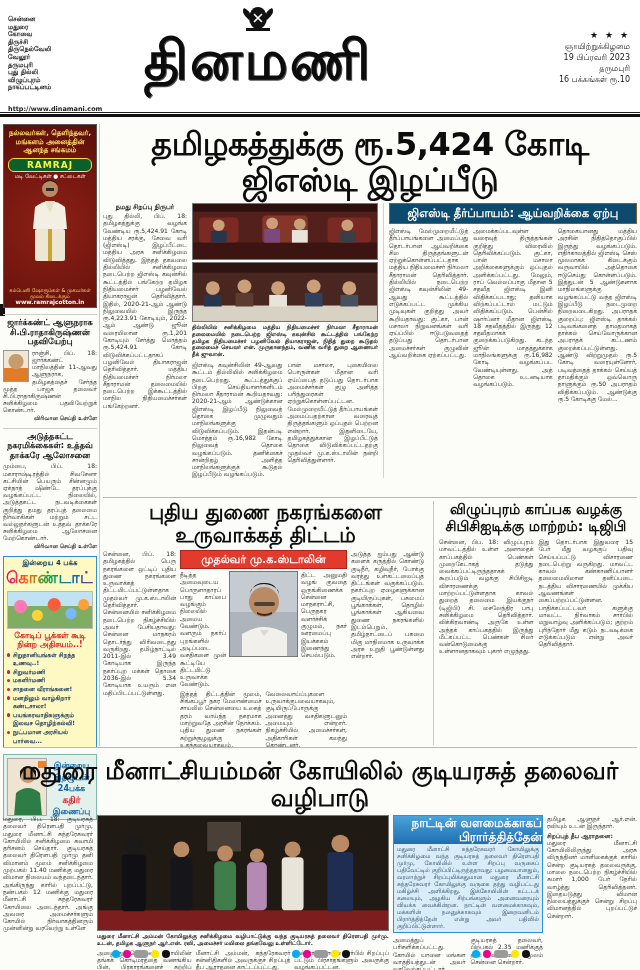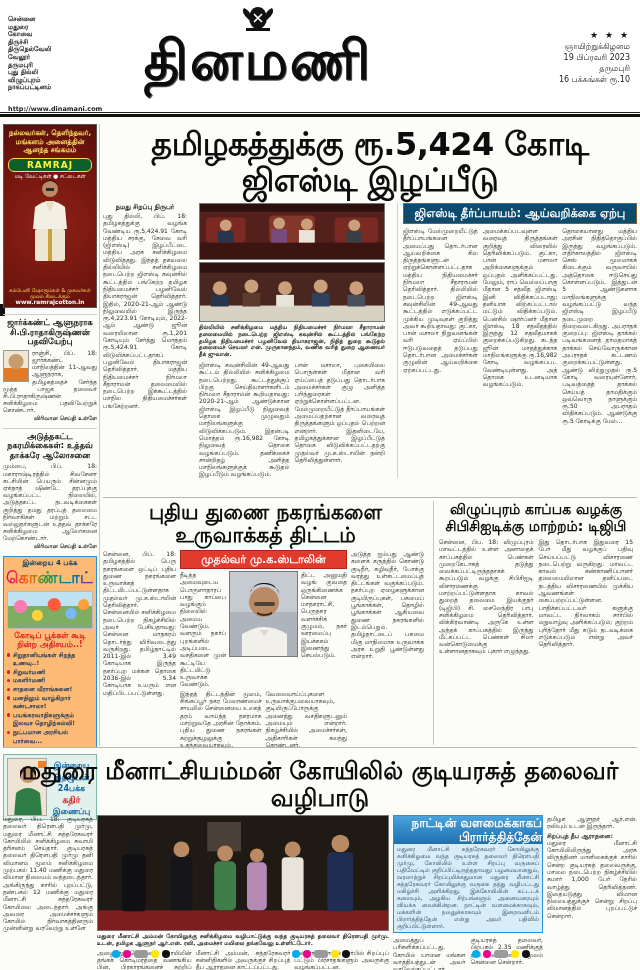--- a/index.html
+++ b/index.html
@@ -27,42 +27,42 @@
   .ad .brandbar{margin:3px 4px 0 4px;background:#0b5f2a;border:1px solid #ffd84d;border-radius:6px;font-size:9px;font-weight:900;color:#fff33a;letter-spacing:1px;line-height:12px}
   .ad .prod{font-size:5.5px;color:#ffffff;margin-top:1px}
   .ad .man{position:absolute;left:17px;top:52px}
   .ad .foot{position:absolute;left:0;bottom:2px;width:100%;font-size:5px;line-height:6px;color:#ffe066}
   .ad .site2{font-size:5.8px;color:#fff;font-weight:bold}
   .rail-story{margin-top:6px;border-top:1px solid #cfcfc9;padding-top:3px}
   .rail-h{font-size:8.2px;line-height:9.6px;font-weight:bold;text-align:center;color:#111}
   .rail-body{margin-top:2px;font-size:6px;line-height:7.2px;text-align:justify;color:#2b2b2b}
   .mug{float:left;width:26px;height:32px;margin:1px 3px 1px 0;border:1px solid #999}
   .more-line{text-align:right;font-size:5.5px;font-weight:bold;color:#333;margin-top:1px}
-  .kondattam{margin-top:6px;border:1px solid #2d8fd5;background:#fdba74;padding:2px;text-align:center}
+  .kondattam{margin-top:6px;border:1px solid #2d8fd5;background:#fef9c3;padding:2px;text-align:center}
   .kondattam .kick{font-size:7px;font-weight:bold;color:#0a3d62}
   .kondattam .ktitle{font-size:16px;font-weight:900;letter-spacing:.5px;background:linear-gradient(90deg,#e6007e,#ff6a00,#0aa64b,#0072bc,#7b2d8b);-webkit-background-clip:text;background-clip:text;color:transparent}
   .kondattam .kimg{height:38px;margin:2px 1px;border:1px solid #bbb;background:
      radial-gradient(circle at 15% 40%, #ff7ab0 0 6px, transparent 7px),
      radial-gradient(circle at 35% 65%, #ffd23a 0 5px, transparent 6px),
      radial-gradient(circle at 55% 35%, #ff5a3c 0 6px, transparent 7px),
      radial-gradient(circle at 75% 60%, #7ab7ff 0 5px, transparent 6px),
      radial-gradient(circle at 90% 35%, #ffa03a 0 5px, transparent 6px),
      linear-gradient(180deg,#bfe3f2 0 40%, #7fae62 40% 100%)}
   .kondattam .feat{font-size:8px;line-height:9px;font-weight:900;color:#d81f26}
   .kbullets{text-align:left;margin-top:2px}
   .kbullets div{font-size:6px;line-height:8.6px;font-weight:bold;color:#15365c;padding-left:7px;position:relative}
   .kbullets div::before{content:"";position:absolute;left:1px;top:2.6px;width:3.4px;height:3.4px;border-radius:50%;background:#d81f26}
   .kathir{margin-top:6px;border:1px solid #7fb8a8;background:#e3f1ec;padding:3px;display:flex;gap:3px;height:66px}
   .kathir .kgirl{width:40px;height:58px;border:1px solid #aaa;position:relative;overflow:hidden}
   .kathir .ktext{font-size:8px;line-height:11.5px;font-weight:bold;color:#0a62a8;text-align:center;flex:1;padding-top:2px}
   .kathir .ktext .red{color:#d81f26;font-size:9px}
   
   .main-area{position:absolute;left:103px;top:126px;width:534px}
   .main-headline{font-size:32px;line-height:36px;font-weight:900;color:#0d0d0d;text-align:center;letter-spacing:-.5px}
-  .m-row{display:flex;gap:12px;margin-top:5px}
+  .m-row{display:flex;gap:5px;margin-top:5px}
   .m-col1{width:84px}
   .m-center{width:186px}
   .m-right{flex:1;border-left:1px solid #d2d2cc;padding-left:5px}
   .byline{font-size:6.5px;font-weight:bold;text-align:center;margin-bottom:1px}
   .ph{border:1px solid #777;width:100%;overflow:hidden;position:relative}
   .caption{font-size:5.6px;line-height:6.8px;color:#222;text-align:justify;margin-top:2px;font-weight:bold}
   .twocol{display:flex;gap:5px;margin-top:3px}
   .twocol>div{flex:1}
   .banner-brown{background:#0c4a6e;color:#fff;font-size:11.5px;line-height:19px;font-weight:bold;text-align:center;border:1px solid #8a5c26}
   .threecol{display:flex;gap:5px;margin-top:3px}

